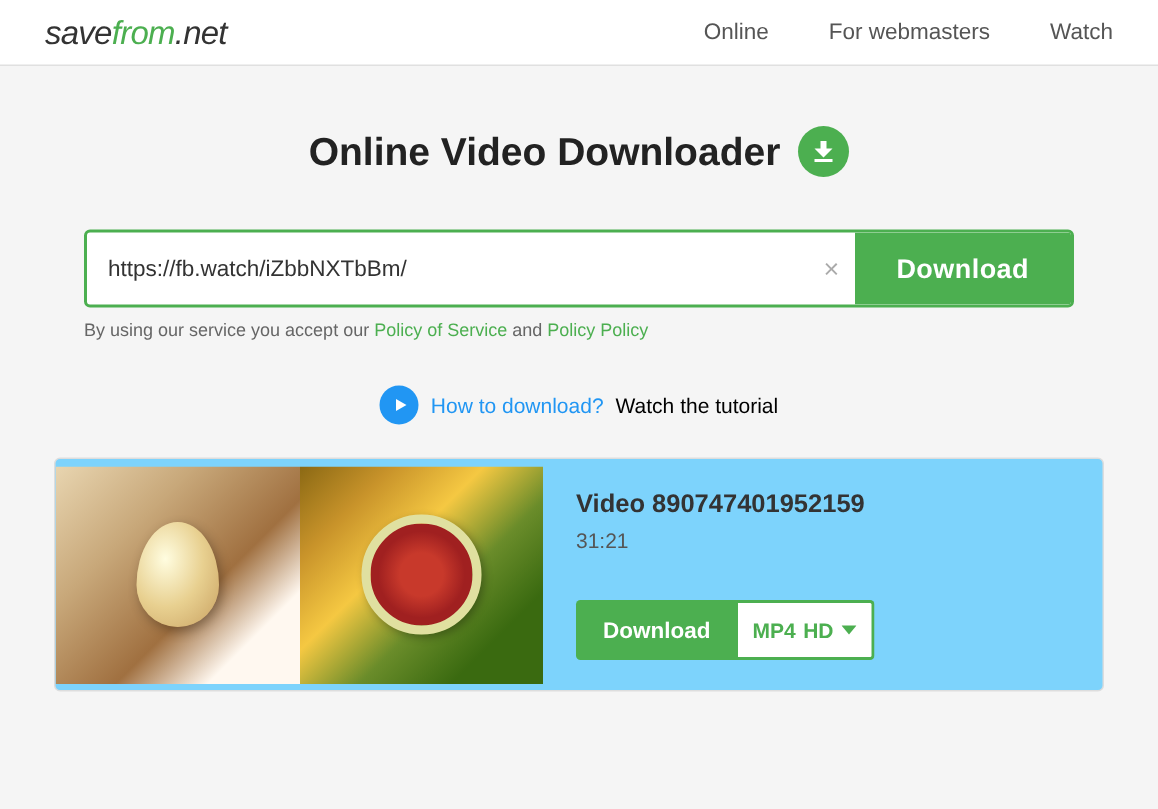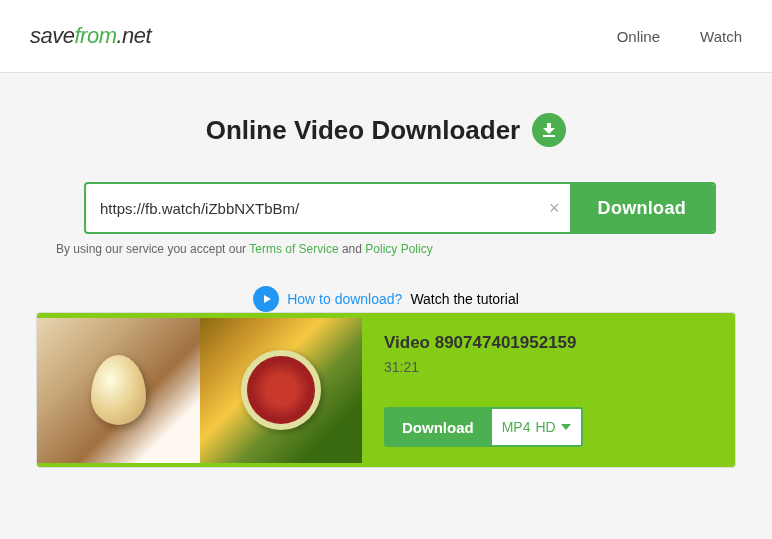--- a/index.html
+++ b/index.html
@@ -9,21 +9,21 @@
       color: #333;
       min-height: 539px;
       width: 772px;
     }
 
     
     .header {
       background: #fff;
       border-bottom: 1px solid #e0e0e0;
       padding: 0 30px;
-      height: 73px;
+      height: 44px;
       display: flex;
       align-items: center;
       justify-content: space-between;
     }
     .logo {
       font-size: 22px;
       color: #333;
       font-weight: normal;
       letter-spacing: -0.5px;
     }
@@ -79,21 +79,20 @@
     .search-area {
       width: 660px;
       margin-bottom: 12px;
     }
     .search-row {
       display: flex;
       border: 2px solid #4caf50;
       border-radius: 4px;
       overflow: hidden;
       background: #fff;
-      margin-left: 28px;
     }
     .url-input {
       flex: 1;
       border: none;
       outline: none;
       padding: 0 14px;
       font-size: 15px;
       color: #333;
       height: 48px;
       background: transparent;
@@ -129,20 +128,21 @@
       color: #4caf50;
       text-decoration: none;
     }
 
     
     .how-to-row {
       display: flex;
       align-items: center;
       gap: 8px;
       margin-top: 18px;
+      margin-bottom: 22px;
     }
     .play-icon {
       width: 26px;
       height: 26px;
       background: #2196f3;
       border-radius: 50%;
       display: flex;
       align-items: center;
       justify-content: center;
       flex-shrink: 0;
@@ -160,21 +160,21 @@
       cursor: pointer;
     }
     .watch-tutorial {
       font-size: 14px;
       color: #000000;
     }
 
     
     .result-card {
       width: 700px;
-      background: #84cc16;
+      background: #7dd3fc;
       border: 1px solid #ddd;
       border-radius: 4px;
       display: flex;
       align-items: center;
       overflow: hidden;
       min-height: 145px;
     }
     .thumbnails {
       width: 325px;
       height: 145px;
@@ -247,21 +247,21 @@
       cursor: pointer;
       border-radius: 3px 0 0 3px;
       height: 40px;
     }
     .format-dropdown {
       border: 2px solid #4caf50;
       border-left: none;
       background: #fff;
       color: #4caf50;
       font-size: 14px;
-      font-weight: normal;
+      font-weight: bold;
       padding: 0 10px;
       height: 40px;
       cursor: pointer;
       border-radius: 0 3px 3px 0;
       display: flex;
       align-items: center;
       gap: 5px;
     }
     .format-dropdown svg {
       width: 10px;
@@ -271,20 +271,21 @@
   </style>
 </head>
 <body>
 
 <header class="header">
   <div class="logo">
     <span class="save">save</span><span class="from">from</span><span class="net">.net</span>
   </div>
   <nav class="nav">
     <a href="#">Online</a>
+    <a href="#">For webmasters</a>
     <a href="#">Watch</a>
   </nav>
 </header>
 
 <main class="main">
 
   <div class="title-row">
     <h1 class="page-title">Online Video Downloader</h1>
     <div class="download-icon-circle">
       <svg viewBox="0 0 16 16">
@@ -295,21 +296,21 @@
   </div>
 
   <div class="search-area">
     <div class="search-row">
       <input class="url-input" type="text" value="https://fb.watch/iZbbNXTbBm/" style="">
       <button class="clear-btn">×</button>
       <button class="download-btn">Download</button>
     </div>
     <p class="terms-text">
       <span>By using our service you accept our</span>
-      <a href="#">Terms of Service</a>
+      <a href="#">Policy of Service</a>
       <span>and</span>
       <a href="#">Policy Policy</a>
     </p>
   </div>
 
   <div class="how-to-row">
     <div class="play-icon">
       <svg viewBox="0 0 10 10">
         <polygon points="2,1 9,5 2,9"></polygon>
       </svg>

